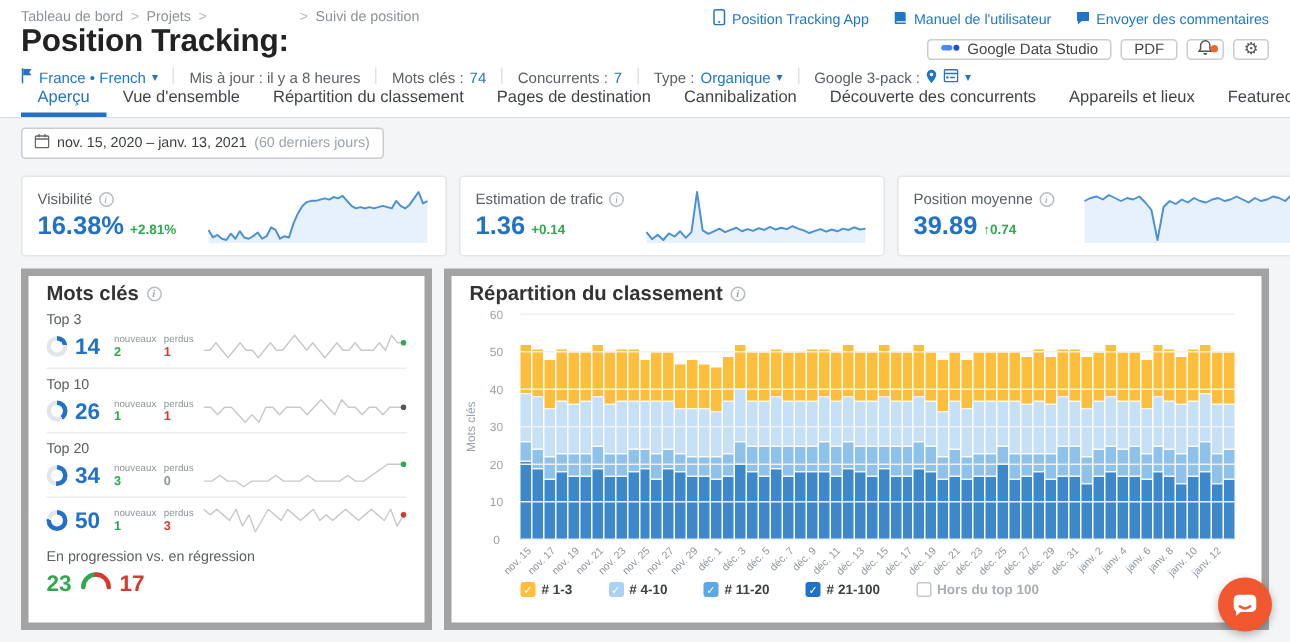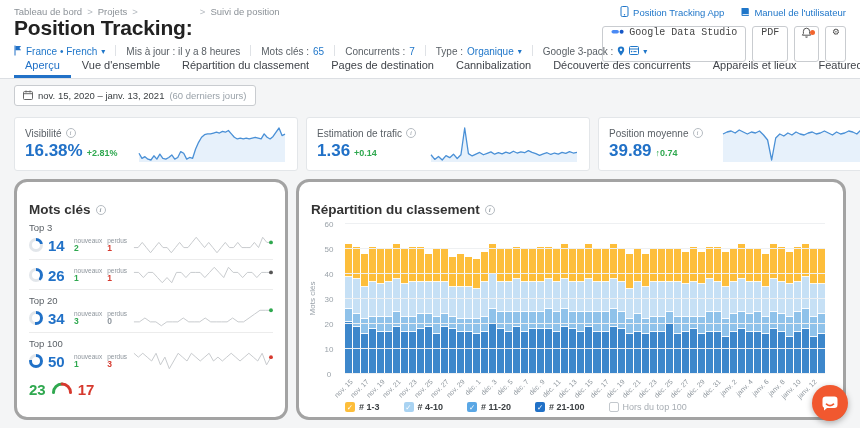--- a/index.html
+++ b/index.html
@@ -8,22 +8,22 @@
 
   
   .header { position:absolute; top:0; left:0; right:0; height:79px; background:#fff; }
   .breadcrumb { position:absolute; top:6px; left:14px; display:flex; gap:5px; font-size:9.5px; color:#8b9197; align-items:flex-start; }
   .bc-blank { display:inline-block; width:52px; }
   .bc-sep { color:#b3b9bf; }
   .top-links { position:absolute; top:6px; right:14px; display:flex; gap:16px; }
   .tlink { display:inline-flex; align-items:center; gap:4px; font-size:9.5px; color:#1f76c9; cursor:pointer; }
   .title { position:absolute; top:16px; left:14px; font-size:21px; font-weight:700; color:#222; letter-spacing:-.2px; }
   .actions { position:absolute; top:26px; right:14px; display:flex; gap:6px; align-items:center; }
-  .btn { display:inline-flex; align-items:flex-start; gap:5px; height:36px; padding:0 8px; background:#fff;
-         border:1px solid #c9ccd0; border-radius:3px; font-size:10px; color:#444; font-family:Liberation Mono, monospace; cursor:pointer; }
+  .btn { display:inline-flex; align-items:center; gap:5px; height:14px; padding:0 8px; background:#fff;
+         border:1px solid #c9ccd0; border-radius:3px; font-size:10px; color:#444; font-family:Liberation Sans, sans-serif; cursor:pointer; }
   .icon-btn { padding:0 6px; position:relative; }
   .notifdot { position:absolute; top:3px; right:3px; width:5px; height:5px; border-radius:50%; background:#f2652e; }
   .gearglyph { font-size:11px; color:#555; line-height:1; }
   .settings { position:absolute; top:45px; left:14px; display:flex; font-size:10px; color:#5a6066; }
   .set-item { display:inline-flex; align-items:center; gap:4px; }
   .sep { width:1px; height:11px; background:#dfe2e6; margin:0 10px; }
   .blue { color:#1f76c9; }
   .caret { color:#1f76c9; font-size:8px; line-height:1; }
   .tabs { position:absolute; bottom:0; left:0; right:0; display:flex; padding-left:14px; border-bottom:1px solid #dcdfe3; }
   .tab { font-size:11px; color:#40444a; padding:5px 11px 7px; cursor:pointer; white-space:nowrap; }
@@ -43,21 +43,21 @@
   .m-left { width:104px; flex:none; }
   .m-label { font-size:10px; color:#5a6066; display:flex; align-items:center; gap:4px; }
   .m-valrow { display:flex; align-items:baseline; margin-top:2px; }
   .m-val { font-size:17px; font-weight:700; color:#2171c7; }
   .m-delta { font-size:9px; font-weight:700; color:#2fa84f; margin-left:4px; }
   .m-spark { flex:1; height:36px; }
   .info { width:10px; height:10px; flex:none; border:1px solid #b6bcc2; border-radius:50%; color:#9aa2a9; font-size:7px;
           display:inline-flex; align-items:center; justify-content:center; font-style:italic; font-family:"Liberation Serif",serif; }
 
   .panels-row { display:grid; grid-template-columns:274px 1fr; gap:8px; margin-top:8px; height:241px; }
-  .panel { background:#fff; border:3px solid #a3a3a3; border-radius:13px; padding:20px 12px; overflow:hidden; }
+  .panel { background:#fff; border:5px solid #a3a3a3; border-radius:0; padding:4px 12px; overflow:hidden; }
   .ptitle { font-size:13.5px; font-weight:700; color:#333; display:flex; align-items:center; gap:5px; }
 
   .kwrow { padding:5px 0 4px; border-bottom:1px solid #ececec; }
   .kwrow:last-of-type { border-bottom:none; }
   .kwrow-label { font-size:9.5px; color:#5a6066; margin-bottom:2px; }
   .kwrow-main { display:flex; align-items:center; gap:5px; }
   .donut { width:14px; height:14px; border-radius:50%; position:relative; flex:none; }
   .donut::after { content:""; position:absolute; inset:3px; background:#fff; border-radius:50%; }
   .kwval { font-size:15px; font-weight:700; color:#2171c7; min-width:21px; }
   .stat { display:flex; flex-direction:column; line-height:1.1; }
@@ -79,21 +79,21 @@
   .bar { flex:1; display:flex; flex-direction:column-reverse; }
   .seg { width:100%; }
   .seg:not(:first-child) { border-bottom:1px solid rgba(255,255,255,.9); }
   .xaxis { position:relative; height:23px; margin:2px 6px 0 34px; }
   .xlab { position:absolute; top:2px; font-size:7px; color:#8d959c; white-space:nowrap;
           transform:translateX(-100%) rotate(-45deg); transform-origin:100% 0; }
   .legend { display:flex; gap:24px; align-items:center; margin:3px 0 0 34px; }
   .litem { display:inline-flex; align-items:center; gap:4px; font-size:9px; font-weight:700; color:#3c4043; cursor:pointer; }
   .lbox { width:10px; height:10px; border-radius:2px; display:inline-flex; align-items:center; justify-content:center;
           color:#fff; font-size:7.5px; flex:none; }
-  .litem.off { color:#a7adb3; font-weight:400; }
+  .litem.off { color:#a7adb3; font-weight:700; }
   .litem.off .lbox { background:#fff; border:1px solid #c3c8cd; }
 
   .chatbubble { position:absolute; right:12px; bottom:7px; width:36px; height:36px; border-radius:50%;
                 background:#f1582f; display:flex; align-items:center; justify-content:center;
                 box-shadow:0 2px 6px rgba(0,0,0,.3); cursor:pointer; }
 </style>
 </head>
 <body>
 
 <div class="header">
@@ -114,20 +114,26 @@
             <circle cx="4.5" cy="8.7" r="0.7" fill="#1f76c9"></circle>
           </svg></span>
       <span>Position Tracking App</span>
     </span>
     <span class="tlink">
       <span><svg width="10" height="10" viewBox="0 0 10 10">
             <path d="M1.5 1h6.3a1 1 0 0 1 1 1v7H2.5a1 1 0 0 1-1-1z" fill="#1f76c9"></path>
             <path d="M2.6 7.6h6.2" stroke="#fff" stroke-width="0.9"></path>
           </svg></span>
       <span>Manuel de l'utilisateur</span>
+    </span>
+    <span class="tlink">
+      <span><svg width="10" height="10" viewBox="0 0 10 10">
+            <path d="M1 1h8v6H4.2L1.6 9.3V7H1z" fill="#1f76c9"></path>
+          </svg></span>
+      <span>Envoyer des commentaires</span>
     </span>
   </div>
 
   <h1 class="title">Position Tracking:</h1>
 
   <div class="actions">
     <button class="btn">
       <span><svg width="13" height="10" viewBox="0 0 13 10">
             <rect x="0.5" y="3" width="7.4" height="3.6" rx="1.8" fill="#4a8af4"></rect>
             <circle cx="10.6" cy="4.8" r="2" fill="#1657c6"></circle>
@@ -156,21 +162,21 @@
       <span>France • French</span>
       <span class="caret">▾</span>
     </span>
     <span class="sep"></span>
     <span class="set-item">
       <span>Mis à jour : il y a 8 heures</span>
     </span>
     <span class="sep"></span>
     <span class="set-item">
       <span>Mots clés :</span>
-      <span class="blue">65</span>
+      <span class="blue">74</span>
     </span>
     <span class="sep"></span>
     <span class="set-item">
       <span>Concurrents :</span>
       <span class="blue">7</span>
     </span>
     <span class="sep"></span>
     <span class="set-item">
       <span>Type :</span>
       <span class="blue">Organique</span>
@@ -290,20 +296,21 @@
                 <span class="sl">perdus</span>
                 <span class="sv red">1</span>
               </span>
               <svg width="146" height="20" viewBox="0 0 146 20" class="kwspark">
                 <polyline points="2,12.666666666666668 6.303030303030303,12.666666666666668 10.606060606060606,7.333333333333334 14.909090909090908,12.666666666666668 19.21212121212121,18 23.515151515151516,12.666666666666668 27.818181818181817,7.333333333333334 32.121212121212125,12.666666666666668 36.42424242424242,12.666666666666668 40.72727272727273,18 45.03030303030303,12.666666666666668 49.333333333333336,7.333333333333334 53.63636363636363,12.666666666666668 57.93939393939394,12.666666666666668 62.24242424242424,7.333333333333334 66.54545454545455,2 70.84848484848484,7.333333333333334 75.15151515151516,12.666666666666668 79.45454545454545,7.333333333333334 83.75757575757575,12.666666666666668 88.06060606060606,18 92.36363636363636,12.666666666666668 96.66666666666667,7.333333333333334 100.96969696969697,12.666666666666668 105.27272727272727,12.666666666666668 109.57575757575758,7.333333333333334 113.87878787878788,12.666666666666668 118.18181818181819,12.666666666666668 122.48484848484848,12.666666666666668 126.78787878787878,7.333333333333334 131.0909090909091,12.666666666666668 135.3939393939394,2 139.6969696969697,7.333333333333334 144,7.333333333333334" fill="none" stroke="#c6c9cc" stroke-width="1" stroke-linejoin="round"></polyline>
                 <circle cx="144" cy="7.333333333333334" r="2" fill="#2fa84f"></circle>
               </svg>
             </div>
           </div>
           <div class="kwrow">
+            <div class="kwrow-label">Top 10</div>
             <div class="kwrow-main">
               <span class="donut" style="background: conic-gradient(rgb(33, 113, 199) 40%, rgb(226, 230, 234) 0deg);"></span>
               <span class="kwval">26</span>
               <span class="stat">
                 <span class="sl">nouveaux</span>
                 <span class="sv green">1</span>
               </span>
               <span class="stat">
                 <span class="sl">perdus</span>
                 <span class="sv red">1</span>
@@ -327,40 +334,40 @@
                 <span class="sl">perdus</span>
                 <span class="sv zero">0</span>
               </span>
               <svg width="146" height="20" viewBox="0 0 146 20" class="kwspark">
                 <polyline points="2,14 7.68,14 13.36,10 19.04,14 24.72,14 30.4,18 36.08,14 41.76,14 47.44,14 53.12,10 58.8,14 64.47999999999999,14 70.16,14 75.84,10 81.52,14 87.2,14 92.88,14 98.56,14 104.24,10 109.92,14 115.6,14 121.28,10 126.96,6 132.64,2 138.32,2 144,2" fill="none" stroke="#c6c9cc" stroke-width="1" stroke-linejoin="round"></polyline>
                 <circle cx="144" cy="2" r="2" fill="#2fa84f"></circle>
               </svg>
             </div>
           </div>
           <div class="kwrow">
-            <div class="kwrow-label">Top 100</div>
             <div class="kwrow-main">
               <span class="donut" style="background: conic-gradient(rgb(33, 113, 199) 77%, rgb(226, 230, 234) 0deg);"></span>
               <span class="kwval">50</span>
               <span class="stat">
                 <span class="sl">nouveaux</span>
                 <span class="sv green">1</span>
               </span>
               <span class="stat">
                 <span class="sl">perdus</span>
                 <span class="sv red">3</span>
               </span>
               <svg width="146" height="20" viewBox="0 0 146 20" class="kwspark">
                 <polyline points="2,2 6.580645161290323,6 11.161290322580646,2 15.741935483870968,6 20.322580645161292,10 24.903225806451612,2 29.483870967741936,14 34.064516129032256,6 38.645161290322584,18 43.225806451612904,10 47.806451612903224,2 52.38709677419355,6 56.96774193548387,10 61.54838709677419,2 66.12903225806451,6 70.70967741935483,10 75.29032258064517,6 79.87096774193549,2 84.45161290322581,10 89.03225806451613,6 93.61290322580645,10 98.19354838709677,6 102.7741935483871,2 107.35483870967742,6 111.93548387096774,10 116.51612903225806,6 121.09677419354838,2 125.6774193548387,6 130.25806451612902,10 134.83870967741936,2 139.41935483870967,14 144,6" fill="none" stroke="#c6c9cc" stroke-width="1" stroke-linejoin="round"></polyline>
                 <circle cx="144" cy="6" r="2" fill="#d6392e"></circle>
               </svg>
             </div>
           </div>
         </div>
       <div class="prog">
+        <div class="prog-label">En progression vs. en régression</div>
         <div class="prog-vals">
           <span class="pv green">23</span>
           <span><svg width="22" height="13" viewBox="0 0 22 13">
                 <path d="M2.5 11.5 A8.5 8.5 0 0 1 11 3" fill="none" stroke="#2fa84f" stroke-width="3" stroke-linecap="round"></path>
                 <path d="M11 3 A8.5 8.5 0 0 1 19.5 11.5" fill="none" stroke="#d6392e" stroke-width="3" stroke-linecap="round"></path>
               </svg></span>
           <span class="pv red">17</span>
         </div>
       </div>
     </div>

